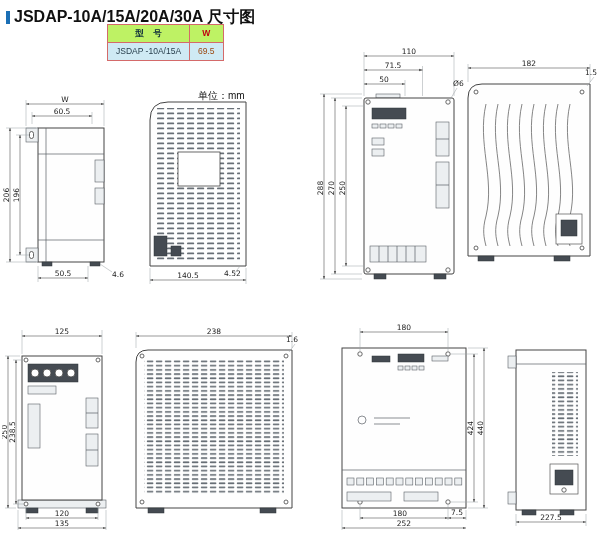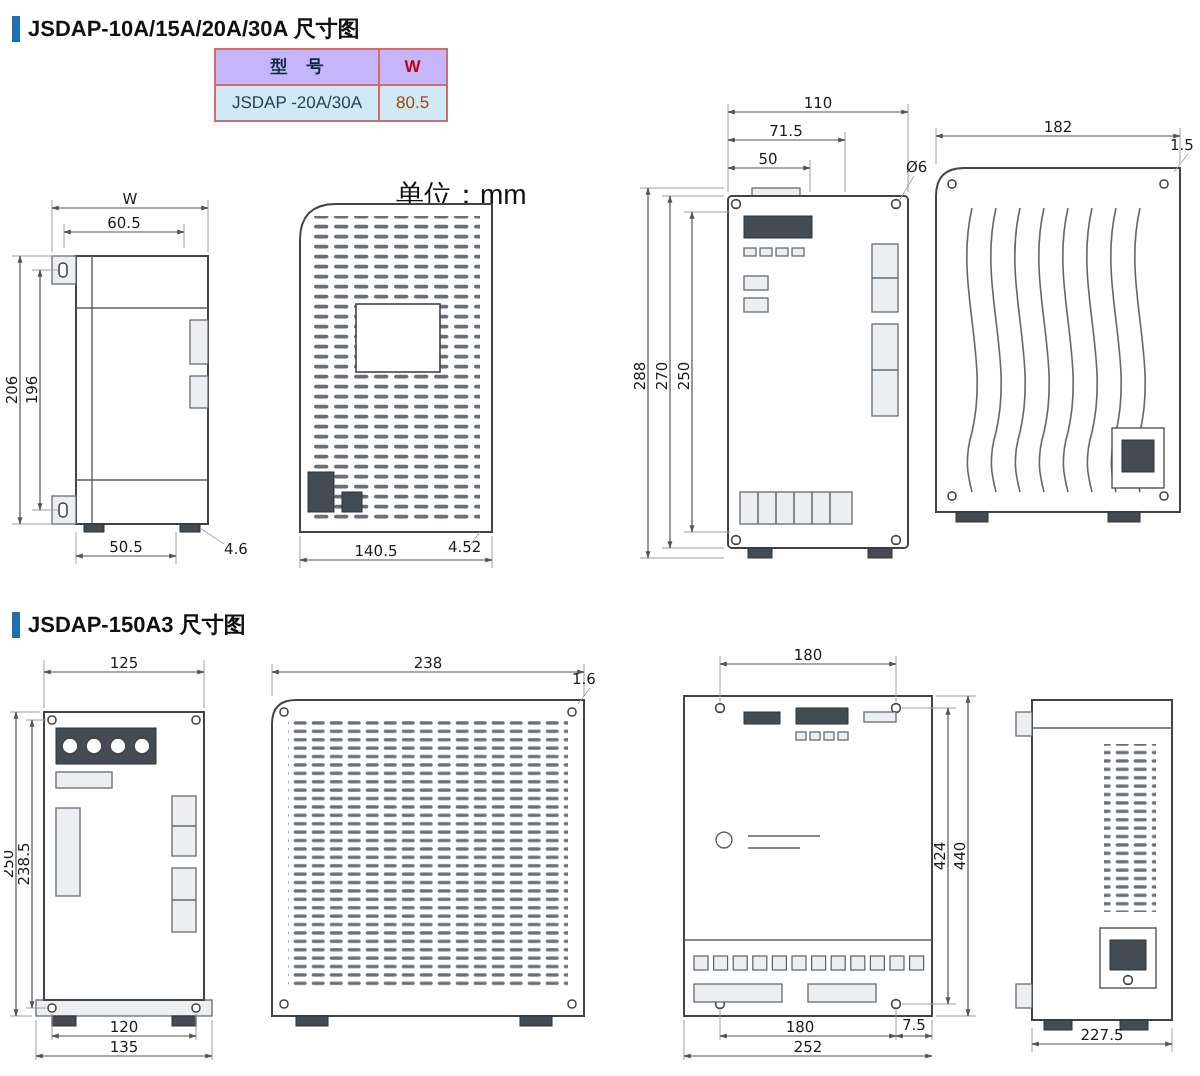--- a/index.html
+++ b/index.html
@@ -4,28 +4,28 @@
 <style>
   html,body{margin:0;padding:0}
   body{width:600px;height:538px;background:#ffffff;font-family:"Liberation Sans","DejaVu Sans",sans-serif;position:relative;overflow:hidden}
   .quad{position:absolute}
   #q1{left:0;top:0;width:304px;height:298px}
   #q2{left:308px;top:0;width:292px;height:298px}
   #q3{left:0;top:298px;width:304px;height:240px}
   #q4{left:308px;top:298px;width:292px;height:240px}
   .sec-header{position:absolute;left:6px;top:7px;display:flex;align-items:center;gap:4px;white-space:nowrap}
   .accent{width:4px;height:13px;background:#1b6fb5;flex:0 0 auto}
-  .sec-title{font-weight:bold;font-size:11px;color:#101010}
+  .sec-title{font-weight:bold;font-size:16px;color:#101010}
   .spec-table{position:absolute;left:107px;top:24px;border-collapse:collapse;font-size:8.5px}
   .spec-table th,.spec-table td{border:1px solid #d46a6a;padding:2px 8px;text-align:center;line-height:1.5}
-  .spec-table th{background:#c4b5fd;color:#0b2a3a;font-weight:bold;white-space:pre}
+  .spec-table th{background:#bef264;color:#0b2a3a;font-weight:bold;white-space:pre}
   .spec-table th.w-col{color:#c00010}
   .spec-table td{background:#cfeaf4;color:#29404e}
   .spec-table td.val{color:#9c4a12}
-  .unit-note{position:absolute;left:198px;top:89px;font-size:14px;color:#101010}
+  .unit-note{position:absolute;left:198px;top:89px;font-size:10px;color:#101010}
   .dwg{position:absolute}
   .ol{fill:#fefefe;stroke:#444;stroke-width:1}
   .lt{fill:#eceff1;stroke:#5a6066;stroke-width:0.6}
   .dk{fill:#454b52;stroke:#2f343a;stroke-width:0.5}
   .ln{stroke:#5a6066;stroke-width:0.7;fill:none}
   .dim{stroke:#555;stroke-width:0.6;fill:none}
   .ext{stroke:#9aa0a5;stroke-width:0.5;fill:none}
   .hole{fill:#ffffff;stroke:#444;stroke-width:0.8}
   .wave{stroke:#666;stroke-width:0.8;fill:none}
   .dwg text{font-size:7.5px;fill:#1c1c1c;font-family:"DejaVu Sans",sans-serif}
@@ -55,22 +55,22 @@
 
   <table class="spec-table">
     <thead>
       <tr>
         <th>型    号</th>
         <th class="w-col">W</th>
       </tr>
     </thead>
     <tbody>
       <tr>
-        <td>JSDAP -20A/30A</td>
-        <td class="val">80.5</td>
+        <td>JSDAP -10A/15A</td>
+        <td class="val">69.5</td>
       </tr>
     </tbody>
   </table>
 
   <div class="unit-note">单位：mm</div>
 
   <svg class="dwg" style="left:2px;top:94px" width="132" height="198" viewBox="0 0 132 198">
     <g>
       <rect class="ol" x="36" y="34" width="66" height="134"></rect>
       <rect class="lt" x="24" y="34" width="12" height="14"></rect>
@@ -215,24 +215,20 @@
       <line class="ext" x1="130" y1="24" x2="130" y2="6"></line>
       <line class="dim" x1="8" y1="10" x2="130" y2="10" marker-start="url(#arr)" marker-end="url(#arr)"></line>
       <text x="69" y="8" text-anchor="middle">182</text>
       <line class="ext" x1="127" y1="28" x2="134" y2="19"></line>
       <text x="125" y="17">1.5</text>
     </g>
   </svg>
 </div>
 
 <div class="quad" id="q3">
-  <div class="sec-header">
-    <span class="accent"></span>
-    <span class="sec-title">JSDAP-150A3 尺寸图</span>
-  </div>
 
   <svg class="dwg" style="left:2px;top:26px" width="124" height="212" viewBox="0 0 124 212">
     <g>
       <rect class="lt" x="16" y="176" width="88" height="8"></rect>
       <rect class="ol" x="20" y="32" width="80" height="144"></rect>
       <circle class="hole" cx="24" cy="36" r="2"></circle>
       <circle class="hole" cx="96" cy="36" r="2"></circle>
       <circle class="hole" cx="24" cy="180" r="2"></circle>
       <circle class="hole" cx="96" cy="180" r="2"></circle>
       <rect class="dk" x="26" y="40" width="50" height="18"></rect>

